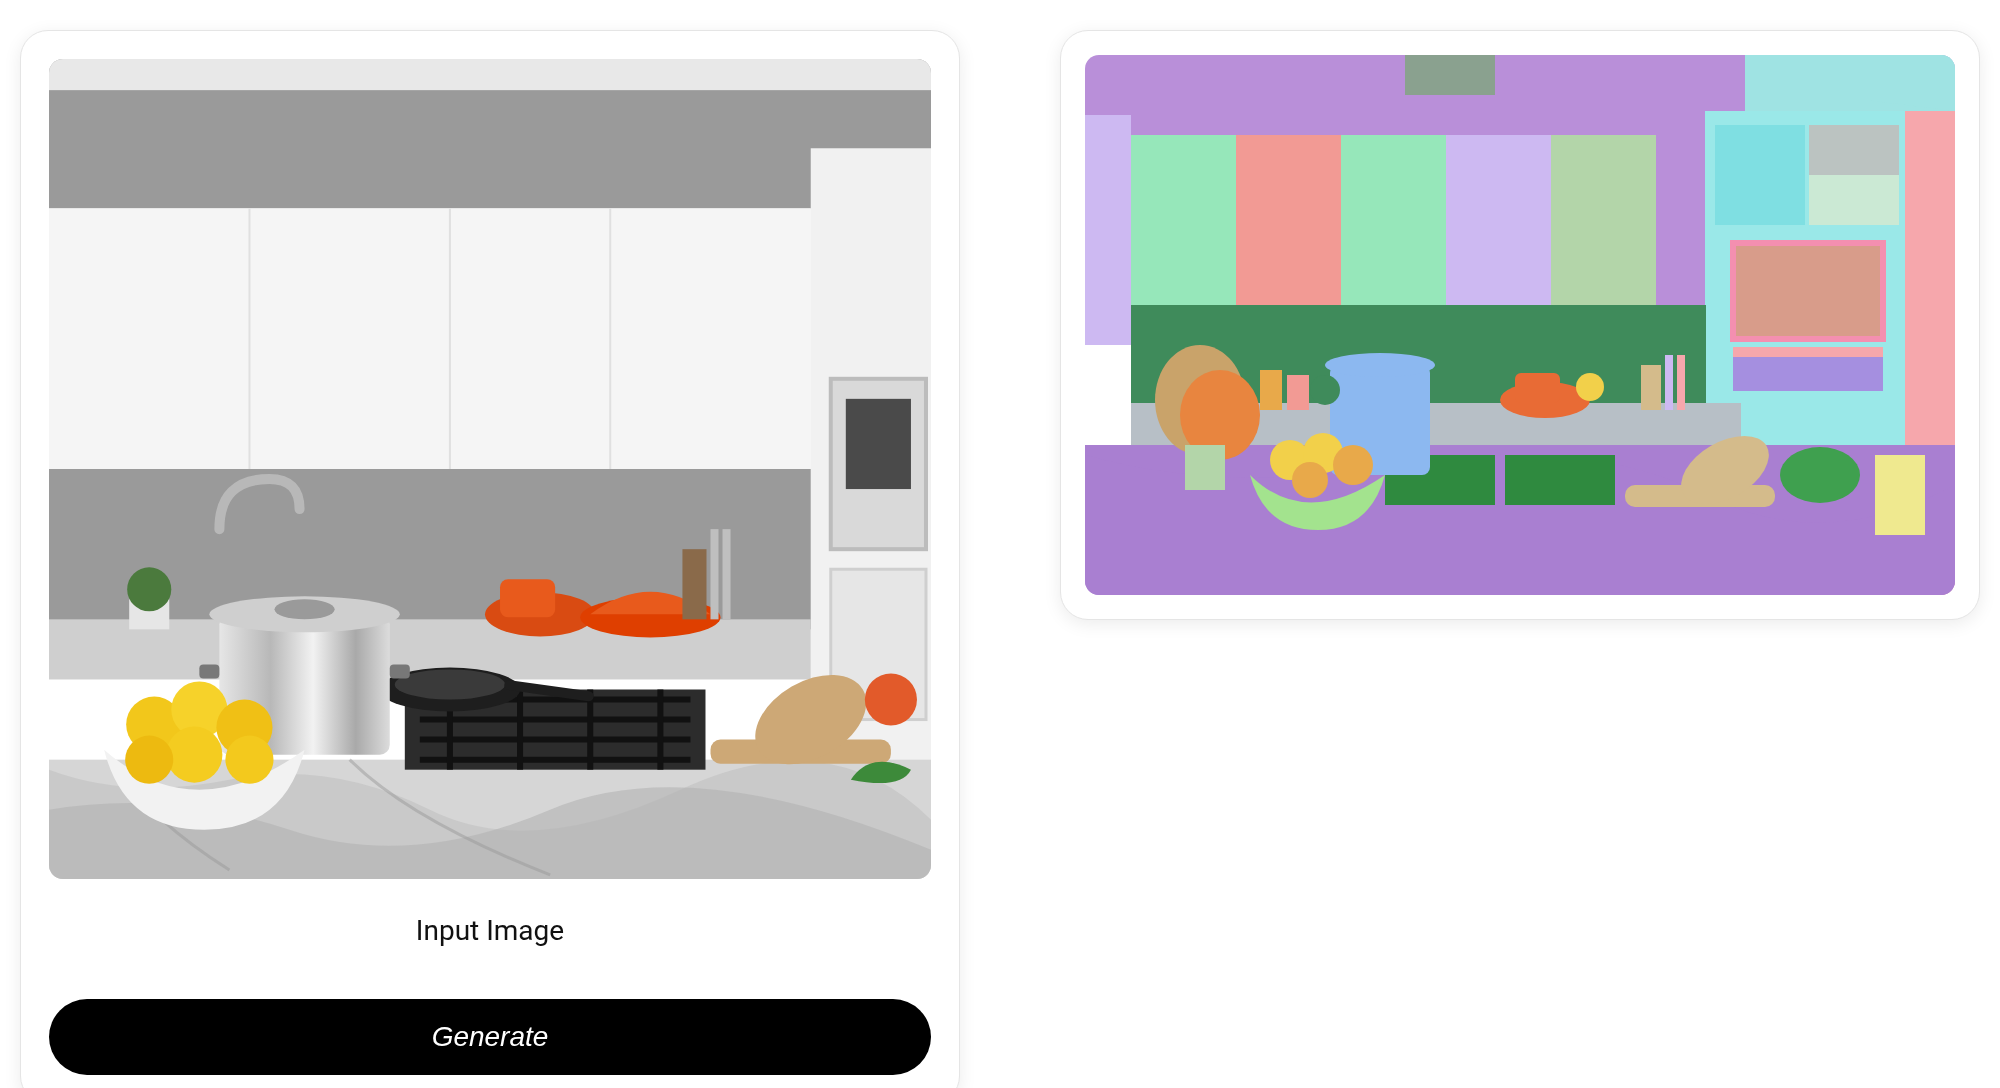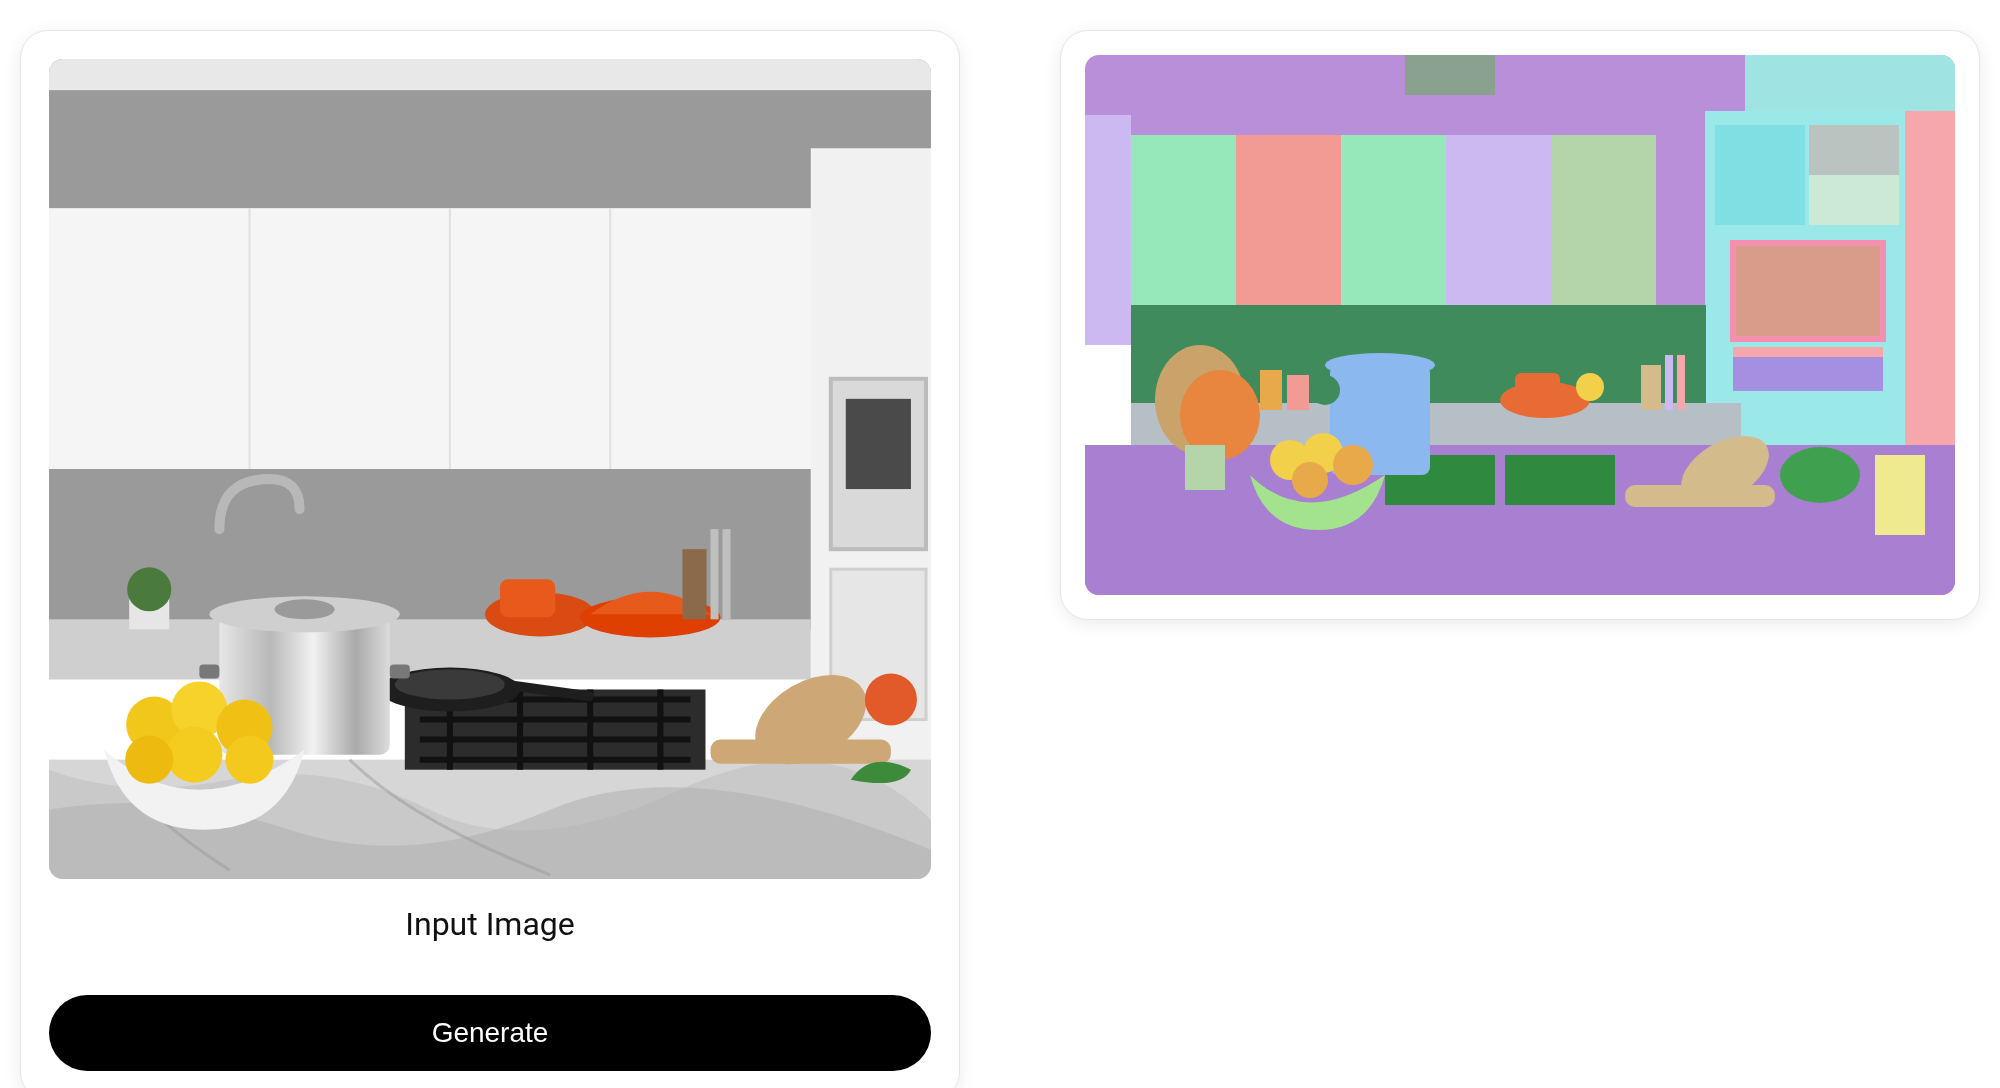--- a/index.html
+++ b/index.html
@@ -41,35 +41,36 @@
       position: relative;
     }
     .kitchen-input {
       width: 100%;
       height: 820px;
       position: relative;
       overflow: hidden;
     }
     
     .caption {
-      margin-top: 26px;
-      font-size: 32px;
+      margin-top: 35px;
+      font-size: 28px;
       color: #111;
     }
     .generate-btn {
       margin-top: 52px;
       width: 100%;
       background: #000;
       color: #fff;
       border: none;
       border-radius: 999px;
       padding: 22px 0;
       font-size: 28px;
       font-weight: 500;
       cursor: pointer;
+      font-style: italic;
     }
     .seg-output {
       width: 100%;
       height: 540px;
       position: relative;
       overflow: hidden;
       border-radius: 10px;
     }
   </style>
 </head>

